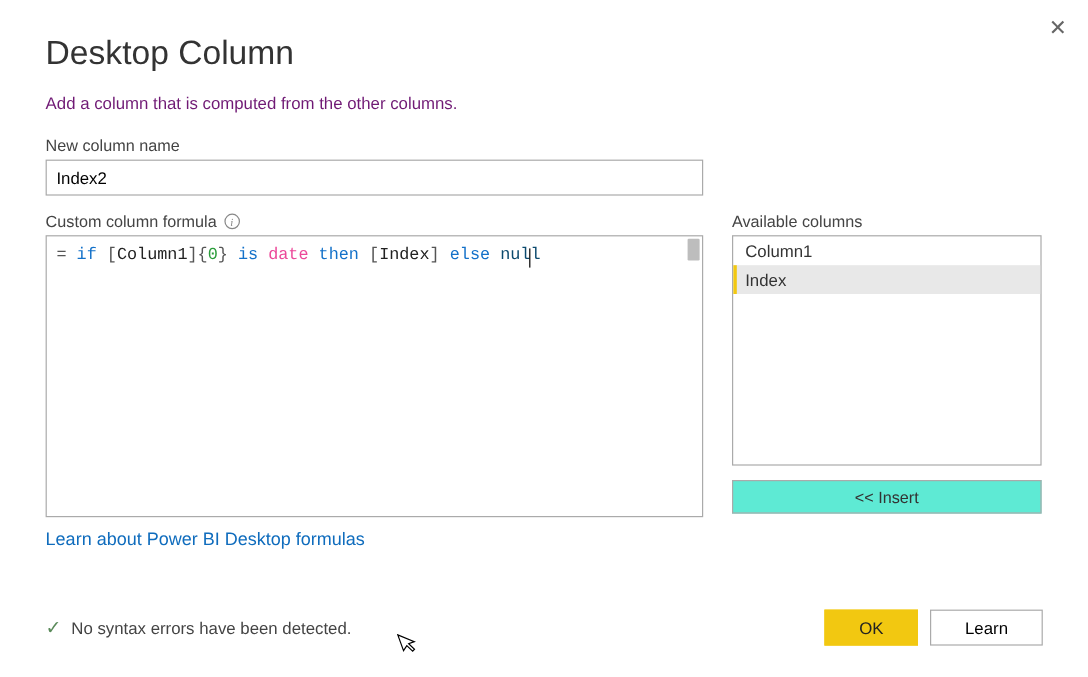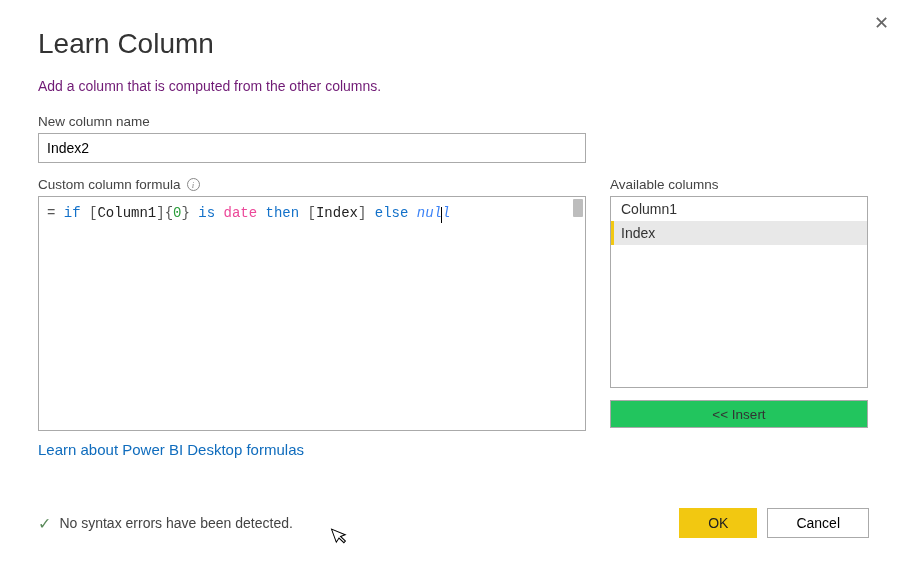--- a/index.html
+++ b/index.html
@@ -93,21 +93,21 @@
       width: 10px;
       height: 18px;
       background: #bdbdbd;
       border-radius: 1px;
     }
     .kw-gray { color: #555; }
     .kw-blue { color: #1371c9; }
     .kw-green { color: #ec4899; }
     .kw-id { color: #222; }
     .kw-num { color: #2a9d3a; }
-    .kw-null { color: #3b82f6; font-style: italic; }
+    .kw-null { color: #0c4a6e; }
     .caret {
       display: inline-block;
       width: 1px; height: 16px;
       background: #000;
       vertical-align: text-bottom;
       margin-left: -1px;
       margin-bottom: -2px;
     }
     .learn-link {
       margin-top: 10px;
@@ -131,21 +131,21 @@
     }
     .col-item.selected {
       background: #e8e8e8;
       border-left: 3px solid #f2c811;
       padding-left: 7px;
     }
     .insert-btn {
       width: 258px;
       height: 28px;
       border: 1px solid #aaa;
-      background: #22c55e;
+      background: #5eead4;
       font-size: 13.5px;
       color: #333;
       cursor: pointer;
       text-align: center;
     }
     .footer {
       position: absolute;
       bottom: 26px;
       left: 38px;
       right: 38px;
@@ -187,21 +187,21 @@
       border-color: #f2c811;
       color: #222;
     }
   </style>
 </head>
 <body>
 
 <div class="close-x">✕</div>
 
 <div class="dialog">
-  <h1 class="title">Learn Column</h1>
+  <h1 class="title">Desktop Column</h1>
   <div class="subtitle">Add a column that is computed from the other columns.</div>
 
   <div class="label">New column name</div>
   <input class="name-input" type="text" value="Index2" style="">
 
   <div class="row">
     <div class="col-left">
       <div class="label">
         <span>Custom column formula</span>
         <span class="info-icon">i</span>
@@ -223,21 +223,21 @@
   </div>
 </div>
 
 <div class="footer">
   <div class="status">
     <span class="check-icon">✓</span>
     <span>No syntax errors have been detected.</span>
   </div>
   <div class="buttons">
     <button class="btn primary">OK</button>
-    <button class="btn">Cancel</button>
+    <button class="btn">Learn</button>
   </div>
 </div>
 
 <div class="cursor-arrow">
   <svg width="16" height="20" viewBox="0 0 16 20">
     <path d="M1 1 L1 15 L5 12 L8 18 L10 17 L7 11 L12 11 Z" fill="#fff" stroke="#000" stroke-width="1"></path>
   </svg>
 </div>
 
 </body></html>

